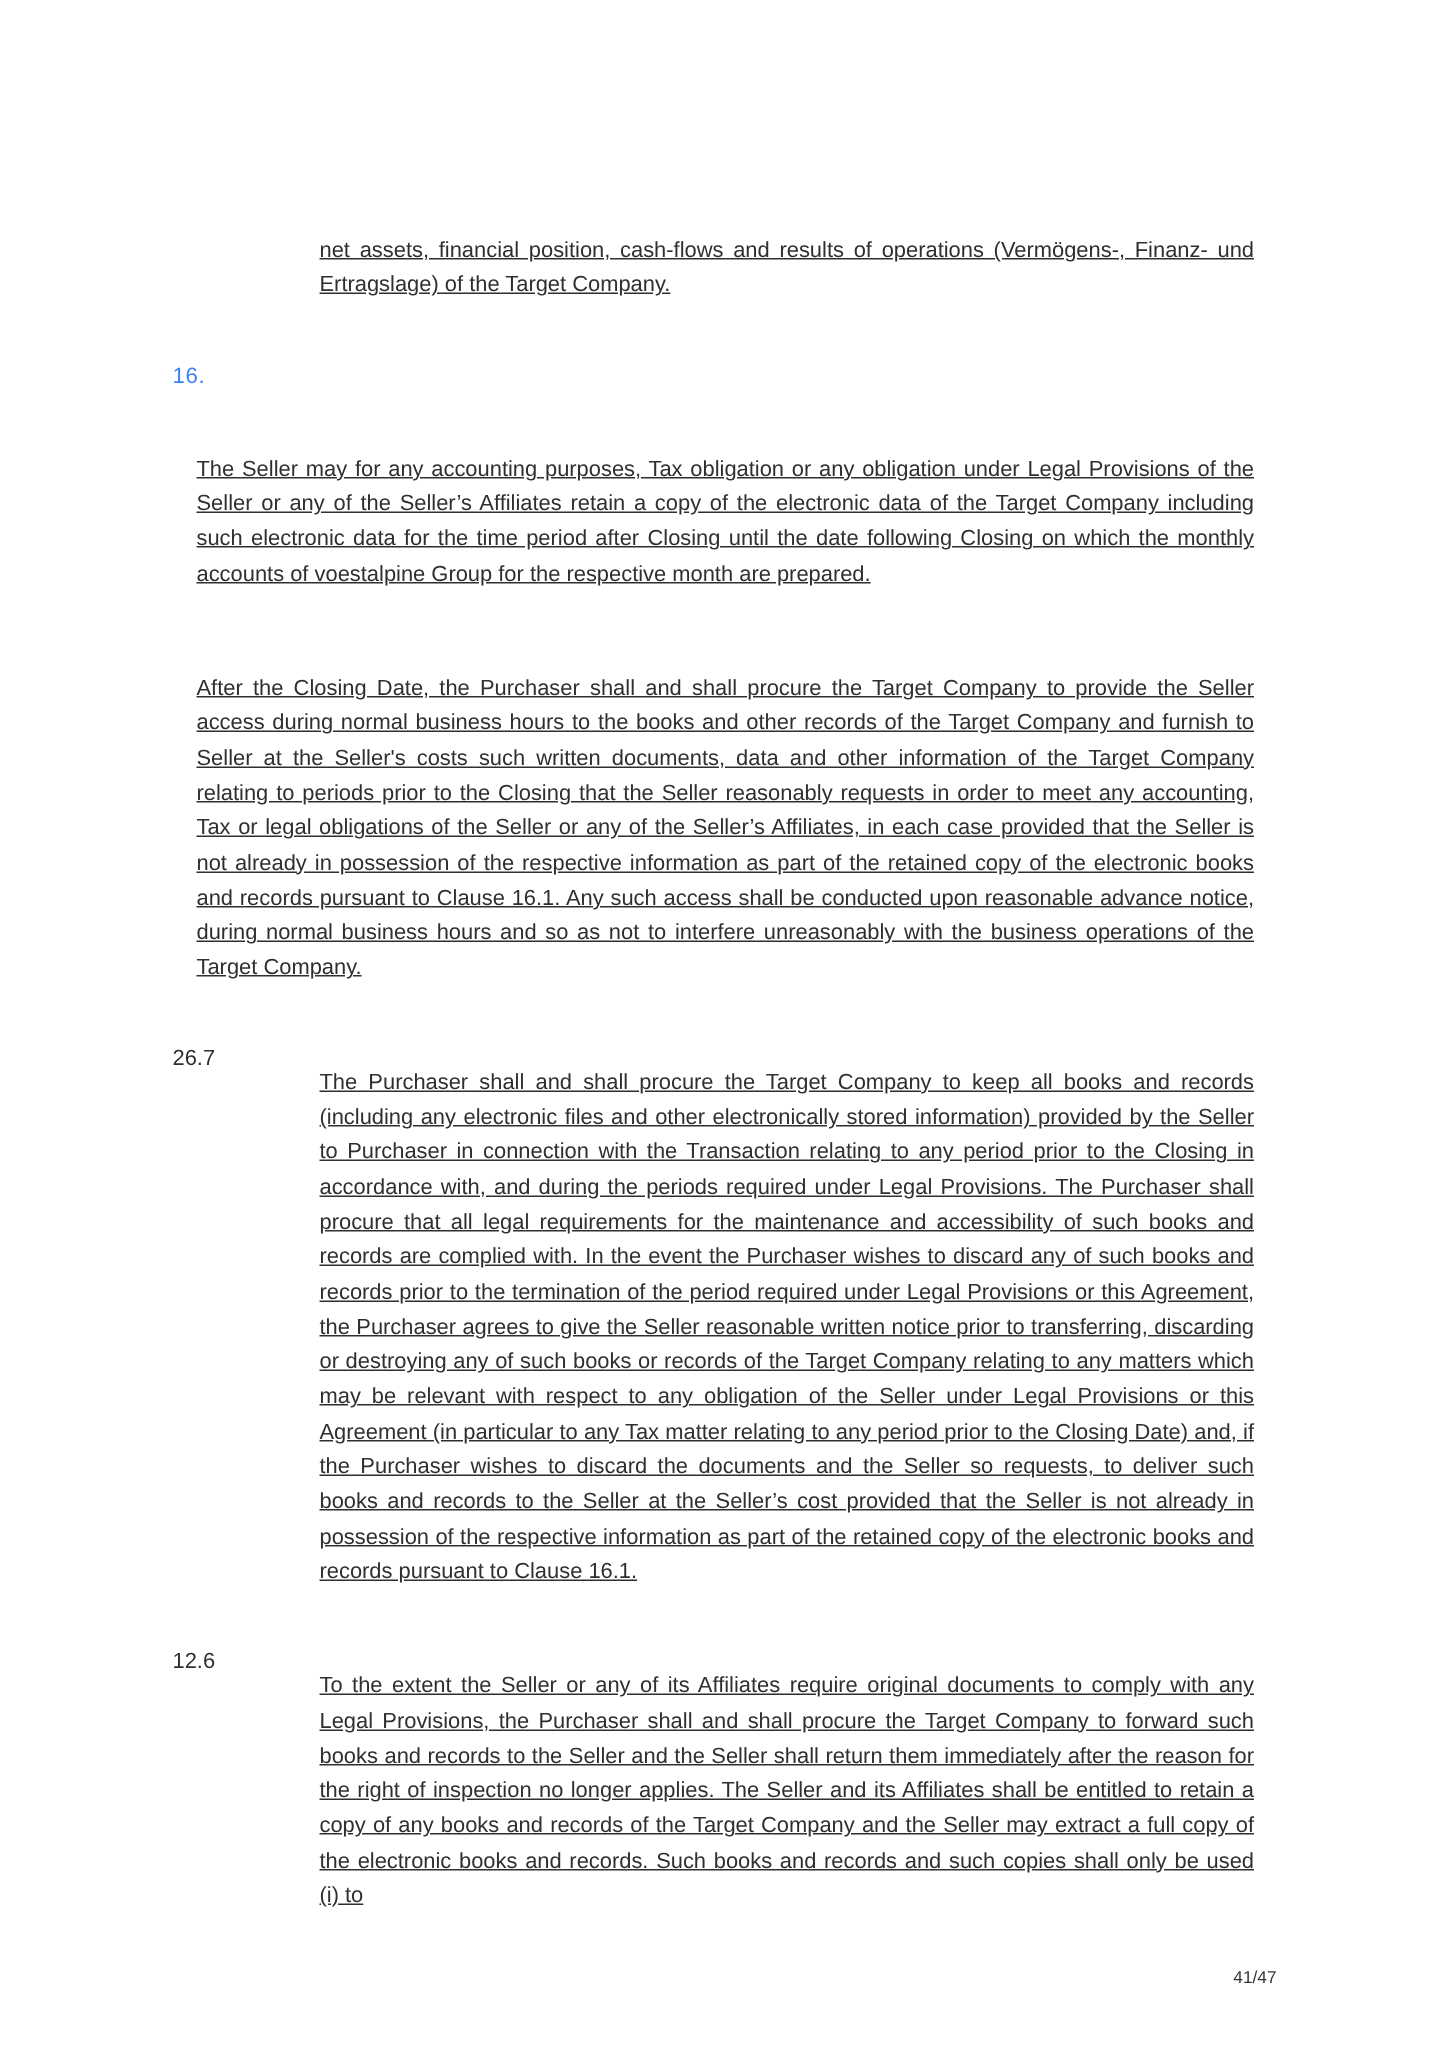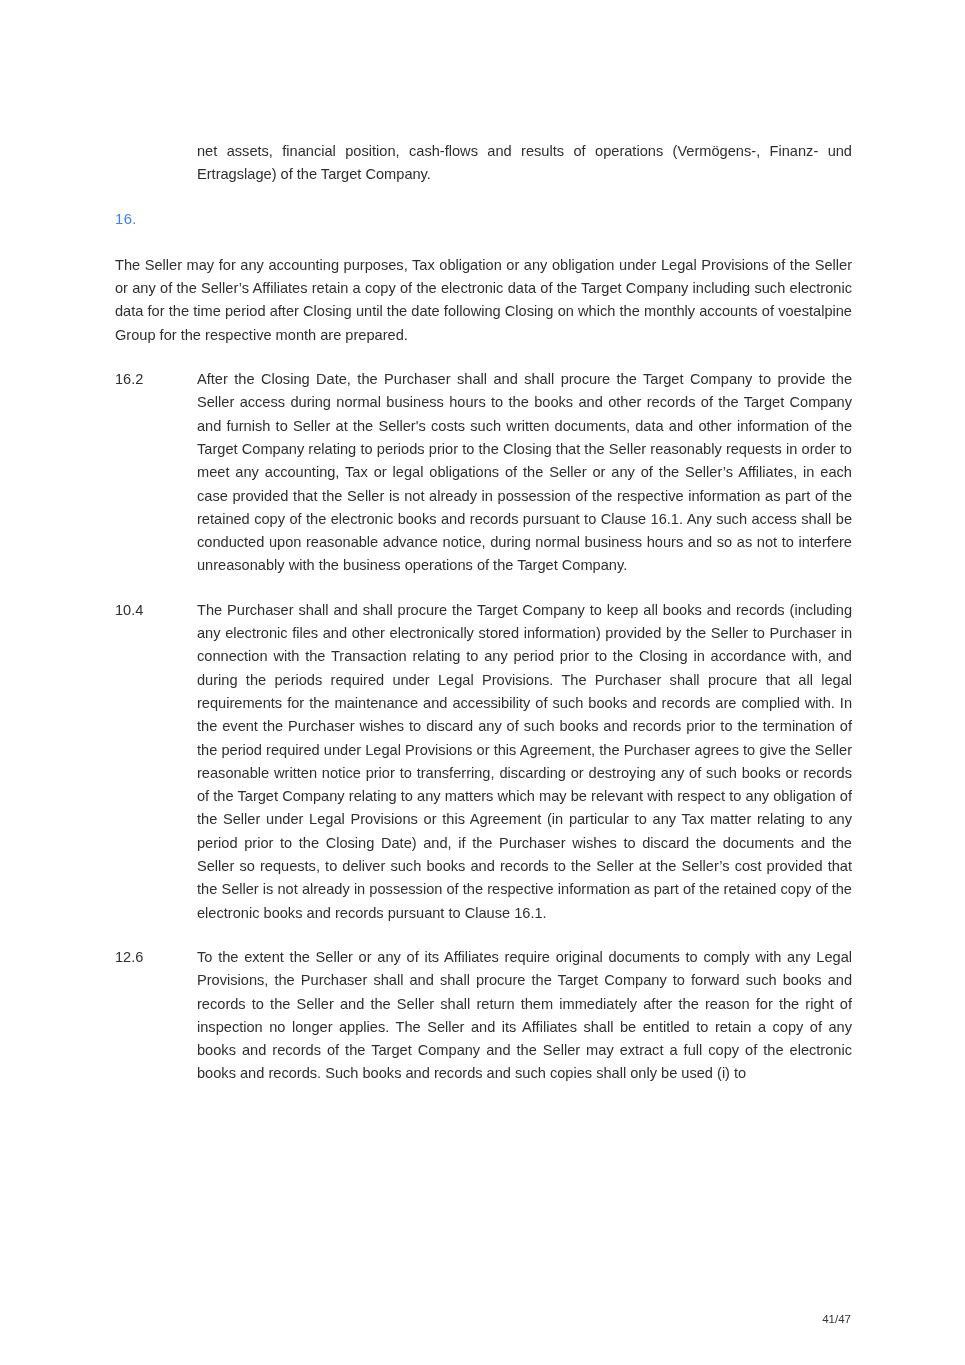--- a/index.html
+++ b/index.html
@@ -28,25 +28,26 @@
   }
   .row .num {
     flex: 0 0 82px;
     width: 82px;
     font-size: 14.6px;
     line-height: 23.3px;
     color: #2f2f2f;
   }
   .row .text {
     flex: 1;
-    margin: 0;
+    margin: 16px;
     font-size: 14.6px;
     line-height: 23.3px;
     text-align: justify;
     color: #2f2f2f;
+    text-decoration: underline;
   }
   .row.heading {
     margin-top: 0;
     margin-bottom: 23px;
   }
   .row.heading .num,
   .row.heading .text {
     font-size: 14.8px;
     letter-spacing: 0.45px;
     color: #3b82f6;
@@ -74,26 +75,25 @@
 
     <div class="row heading">
       <div class="num">16.</div>
     </div>
 
     <div class="row">
       <p class="text">The Seller may for any accounting purposes, Tax obligation or any obligation under Legal Provisions of the Seller or any of the Seller’s Affiliates retain a copy of the electronic data of the Target Company including such electronic data for the time period after Closing until the date following Closing on which the monthly accounts of voestalpine Group for the respective month are prepared.</p>
     </div>
 
     <div class="row">
-      <div class="num">16.2</div>
       <p class="text">After the Closing Date, the Purchaser shall and shall procure the Target Company to provide the Seller access during normal business hours to the books and other records of the Target Company and furnish to Seller at the Seller's costs such written documents, data and other information of the Target Company relating to periods prior to the Closing that the Seller reasonably requests in order to meet any accounting, Tax or legal obligations of the Seller or any of the Seller’s Affiliates, in each case provided that the Seller is not already in possession of the respective information as part of the retained copy of the electronic books and records pursuant to Clause 16.1. Any such access shall be conducted upon reasonable advance notice, during normal business hours and so as not to interfere unreasonably with the business operations of the Target Company.</p>
     </div>
 
     <div class="row">
-      <div class="num">10.4</div>
+      <div class="num">26.7</div>
       <p class="text">The Purchaser shall and shall procure the Target Company to keep all books and records (including any electronic files and other electronically stored information) provided by the Seller to Purchaser in connection with the Transaction relating to any period prior to the Closing in accordance with, and during the periods required under Legal Provisions. The Purchaser shall procure that all legal requirements for the maintenance and accessibility of such books and records are complied with. In the event the Purchaser wishes to discard any of such books and records prior to the termination of the period required under Legal Provisions or this Agreement, the Purchaser agrees to give the Seller reasonable written notice prior to transferring, discarding or destroying any of such books or records of the Target Company relating to any matters which may be relevant with respect to any obligation of the Seller under Legal Provisions or this Agreement (in particular to any Tax matter relating to any period prior to the Closing Date) and, if the Purchaser wishes to discard the documents and the Seller so requests, to deliver such books and records to the Seller at the Seller’s cost provided that the Seller is not already in possession of the respective information as part of the retained copy of the electronic books and records pursuant to Clause 16.1.</p>
     </div>
 
     <div class="row">
       <div class="num">12.6</div>
       <p class="text">To the extent the Seller or any of its Affiliates require original documents to comply with any Legal Provisions, the Purchaser shall and shall procure the Target Company to forward such books and records to the Seller and the Seller shall return them immediately after the reason for the right of inspection no longer applies. The Seller and its Affiliates shall be entitled to retain a copy of any books and records of the Target Company and the Seller may extract a full copy of the electronic books and records. Such books and records and such copies shall only be used (i) to</p>
     </div>
 
   </div>
 

